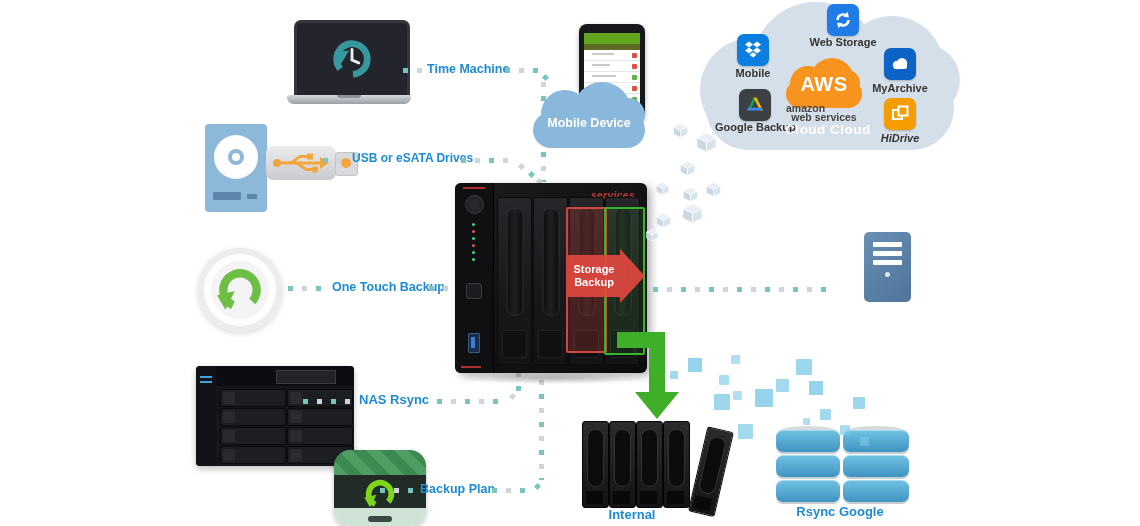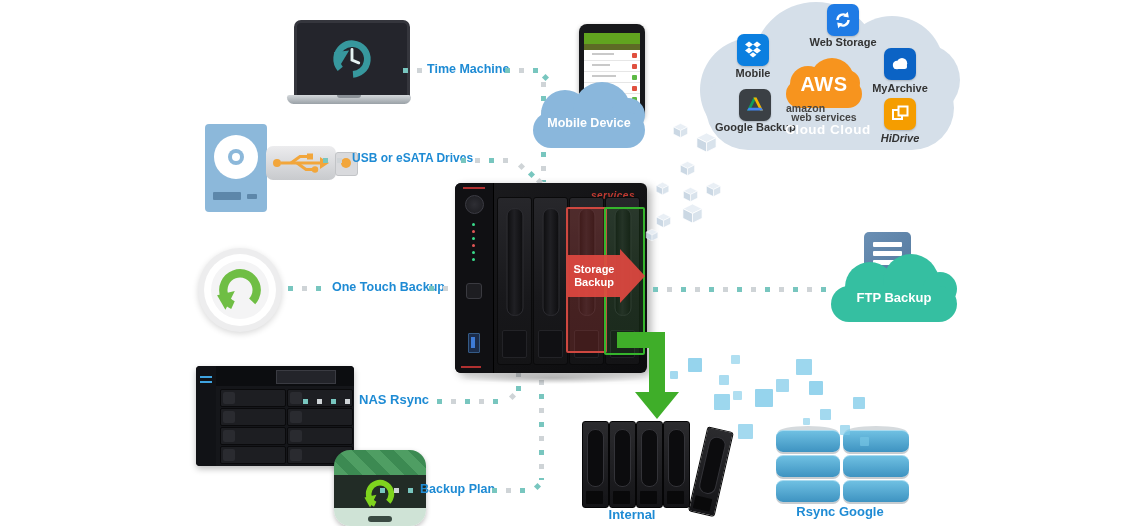--- a/index.html
+++ b/index.html
@@ -373,27 +373,20 @@
   <div class="cr" style="left:786px;top:103px;width:76px;text-align:left;font-size:10.5px;font-weight:bold;color:#454545;line-height:10px;">amazon</div>
   <div class="cr" style="left:782px;top:112px;width:84px;text-align:center;font-size:10.5px;font-weight:bold;color:#454545;line-height:11px;">web services</div>
   <div class="cr" style="left:776px;top:122px;width:104px;text-align:center;color:#fff;font-weight:bold;font-size:13.5px;letter-spacing:.5px;">Cloud Cloud</div>
 
   <div class="dots-h" style="left:653px;top:287px;width:180px;"></div>
   <div class="srv" style="left:864px;top:232px;width:47px;height:70px;">
     <div class="line" style="top:10px;"></div>
     <div class="line" style="top:19px;"></div>
     <div class="line" style="top:28px;"></div>
     <div class="cr" style="left:21px;top:40px;width:5px;height:5px;border-radius:50%;background:#dfe7ee;"></div>
-  </div>
-  <div class="cloud" style="left:831px;top:264px;width:126px;height:58px;">
-    <div class="cp" style="left:14px;top:-2px;width:50px;height:50px;background:var(--ftp-teal,#35bfa1);"></div>
-    <div class="cp" style="left:52px;top:-10px;width:56px;height:56px;background:var(--ftp-teal,#35bfa1);"></div>
-    <div class="cp" style="left:92px;top:8px;width:34px;height:34px;background:var(--ftp-teal,#35bfa1);"></div>
-    <div class="cr" style="left:0;top:22px;width:126px;height:36px;background:var(--ftp-teal,#35bfa1);border-radius:18px;"></div>
-    <div class="cloud-text" style="top:26px;font-size:13px;">FTP Backup</div>
   </div>
 
   <div class="abs" style="left:582px;top:421px;width:140px;height:95px;">
     <div class="ma" style="left:0;top:0;">
         <div class="h"></div>
         <div class="b"></div>
       </div>
     <div class="ma" style="left:27px;top:0;">
         <div class="h"></div>
         <div class="b"></div>

